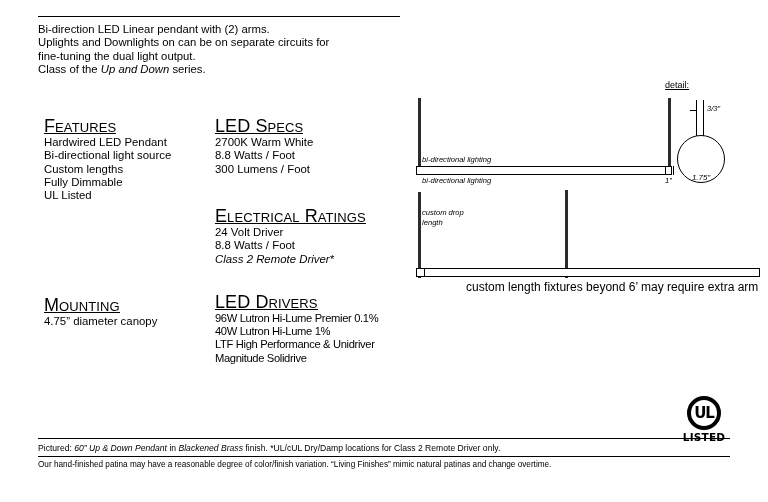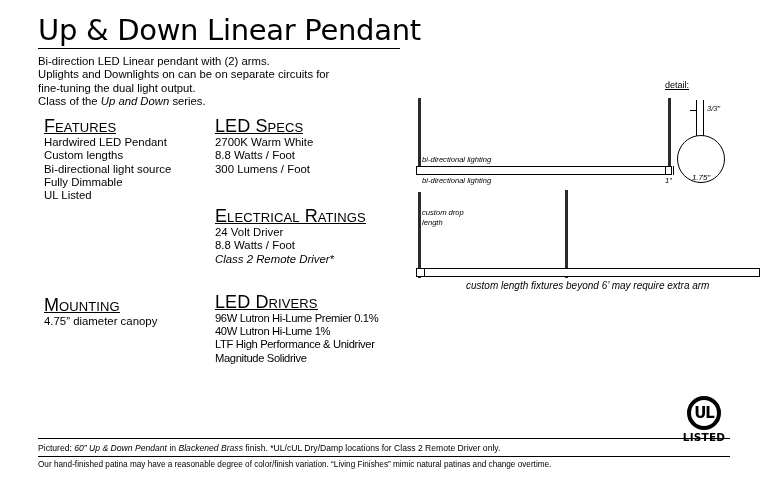--- a/index.html
+++ b/index.html
@@ -42,21 +42,21 @@
   #drawing{position:absolute;left:400px;top:80px;width:368px;height:215px;}
   .stem{position:absolute;background:#2b2b2b;width:3px;}
   .barA{position:absolute;border:1.1px solid #000;background:#fff;box-sizing:border-box;}
   .lbl{position:absolute;font-size:7.6px;font-style:italic;line-height:9px;white-space:nowrap;}
   .detail-cap{position:absolute;font-size:9px;text-decoration:underline;white-space:nowrap;}
   .rod{position:absolute;border-left:1.1px solid #000;border-right:1.1px solid #000;background:#fff;box-sizing:border-box;}
   .disc{position:absolute;border:1.1px solid #000;border-radius:50%;background:#fff;
         display:flex;align-items:flex-end;justify-content:center;
         font-size:8px;font-style:italic;}
   .dimtick{position:absolute;background:#000;}
-  .caption{position:absolute;font-size:10px;font-style:italic;white-space:nowrap;}
+  .caption{position:absolute;font-size:12px;white-space:nowrap;}
 
   
   #ul-mark{position:absolute;left:678px;top:396px;width:52px;text-align:center;}
   .ul-ring{
     width:34px;height:34px;border-radius:50%;border:4.2px solid #000;
     margin:0 auto;position:relative;box-sizing:border-box;
   }
   .ul-ring .ul-txt{
     position:absolute;inset:0;display:flex;align-items:center;justify-content:center;
     font-family:"DejaVu Sans",sans-serif;font-weight:700;font-size:15px;letter-spacing:-1px;
@@ -69,36 +69,35 @@
   .frule{border-top:1.1px solid #000;}
   .fl1{font-size:8.6px;line-height:12px;padding:2.5px 0 2px;white-space:nowrap;}
   .fl2{font-size:8.2px;line-height:12px;padding:2.5px 0 0;white-space:nowrap;}
 </style>
 </head>
 <body>
 
 <div class="sheet">
 
   <div id="title-block">
-    <div class="doc-title">Up &amp; Down Linear Pendant</div>
     <div class="title-rule"></div>
     <div class="intro">
       <div class="ln">Bi-direction LED Linear pendant with (2) arms.</div>
       <div class="ln">Uplights and Downlights on can be on separate circuits for</div>
       <div class="ln">fine-tuning the dual light output.</div>
       <div class="ln"><span>Class of the </span><span class="it">Up and Down</span><span> series.</span></div>
     </div>
   </div>
 
   <div class="group colL" style="top:118px;">
     <div class="spec-head">Features</div>
     <div class="spec-list">
       <div class="ln">Hardwired LED Pendant</div>
+      <div class="ln">Bi-directional light source</div>
       <div class="ln">Custom lengths</div>
-      <div class="ln">Bi-directional light source</div>
       <div class="ln">Fully Dimmable</div>
       <div class="ln">UL Listed</div>
     </div>
   </div>
 
   <div class="group colR" style="top:118px;">
     <div class="spec-head">LED Specs</div>
     <div class="spec-list">
       <div class="ln">2700K Warm White</div>
       <div class="ln">8.8 Watts / Foot</div>

